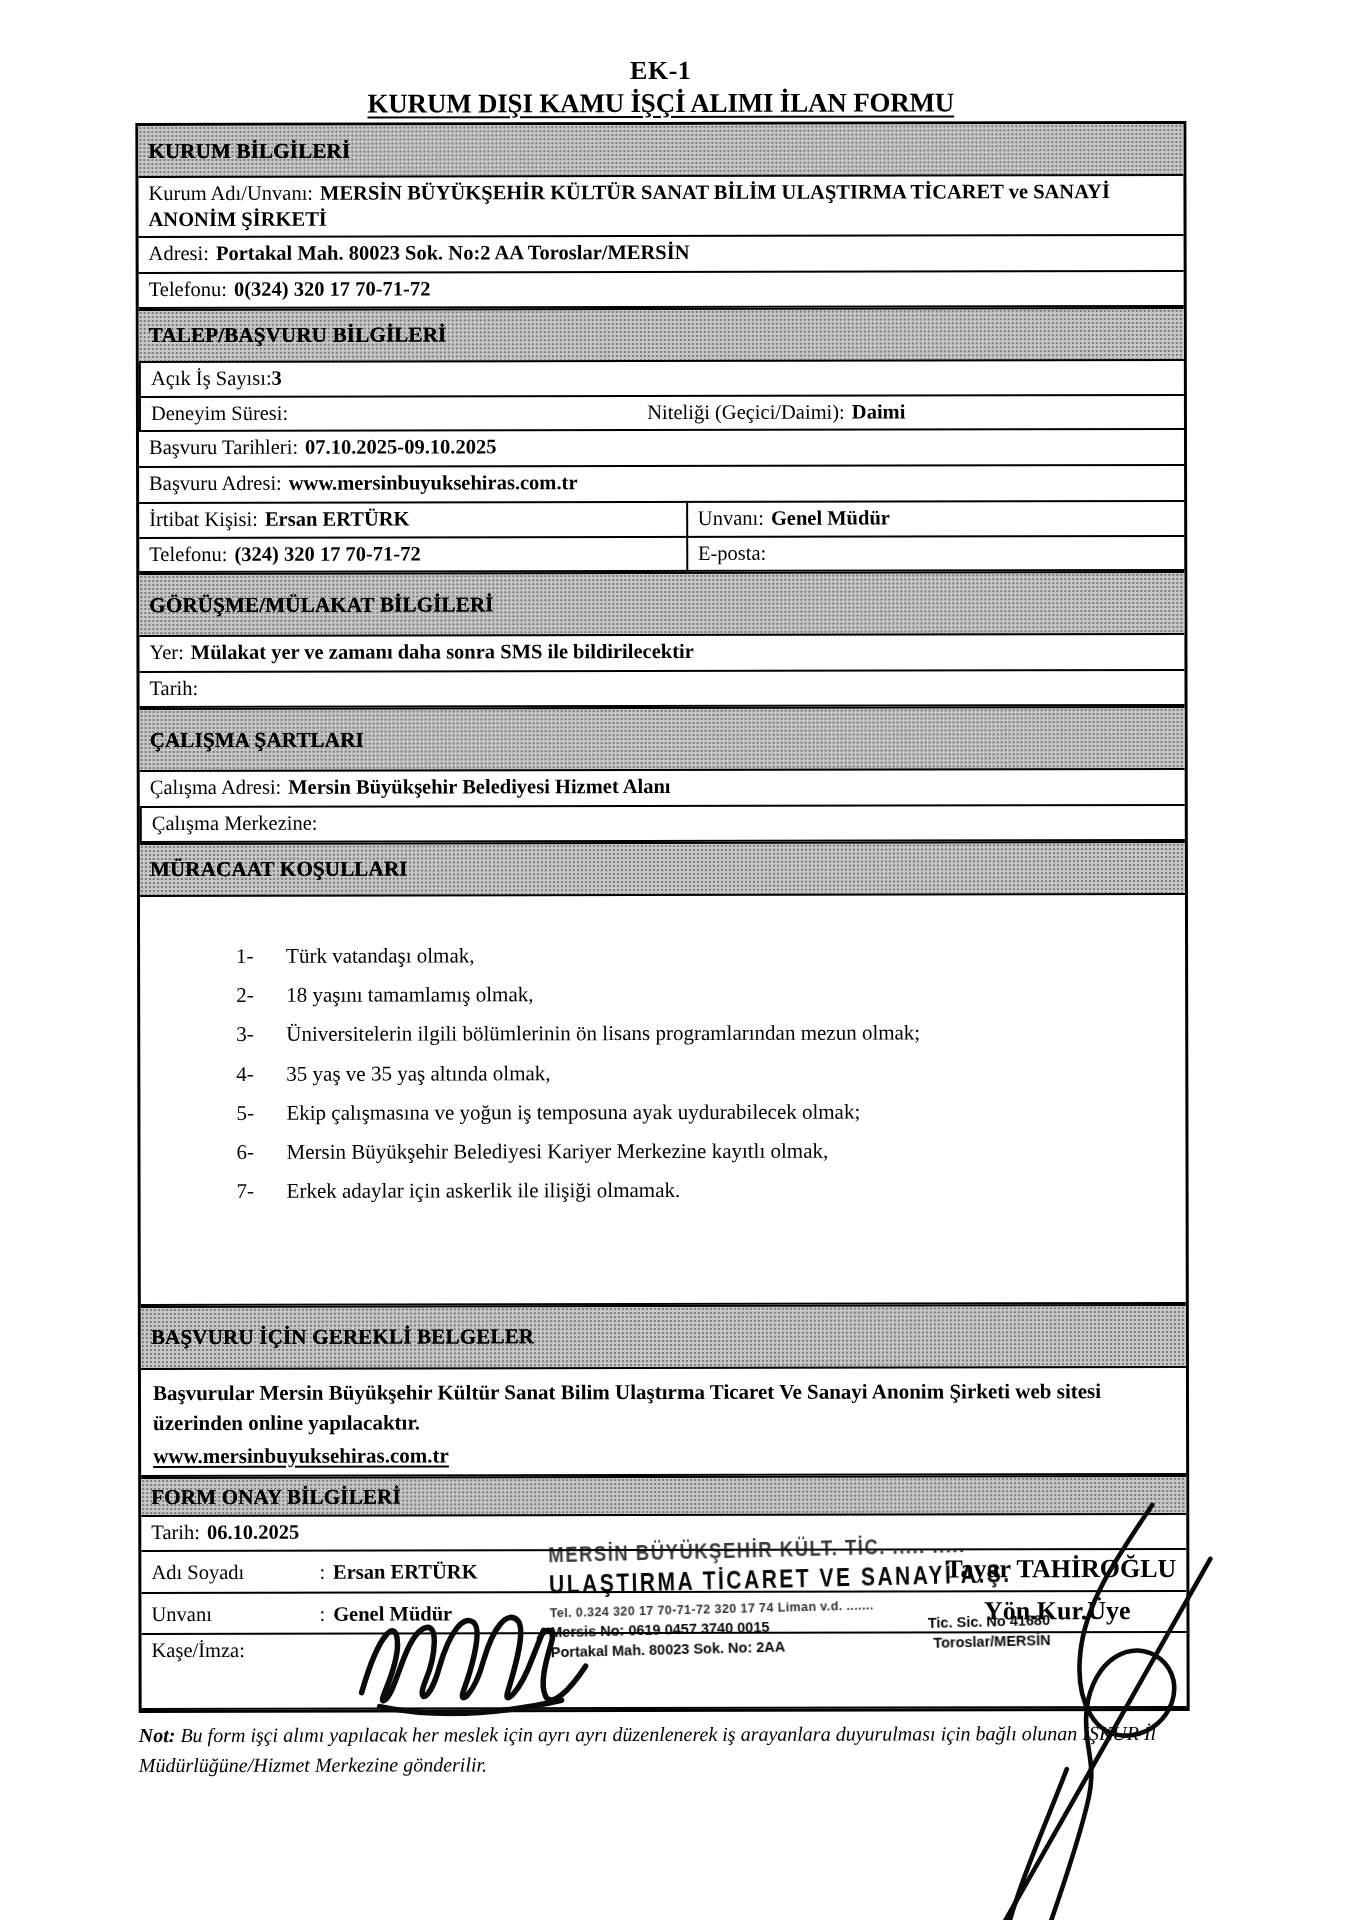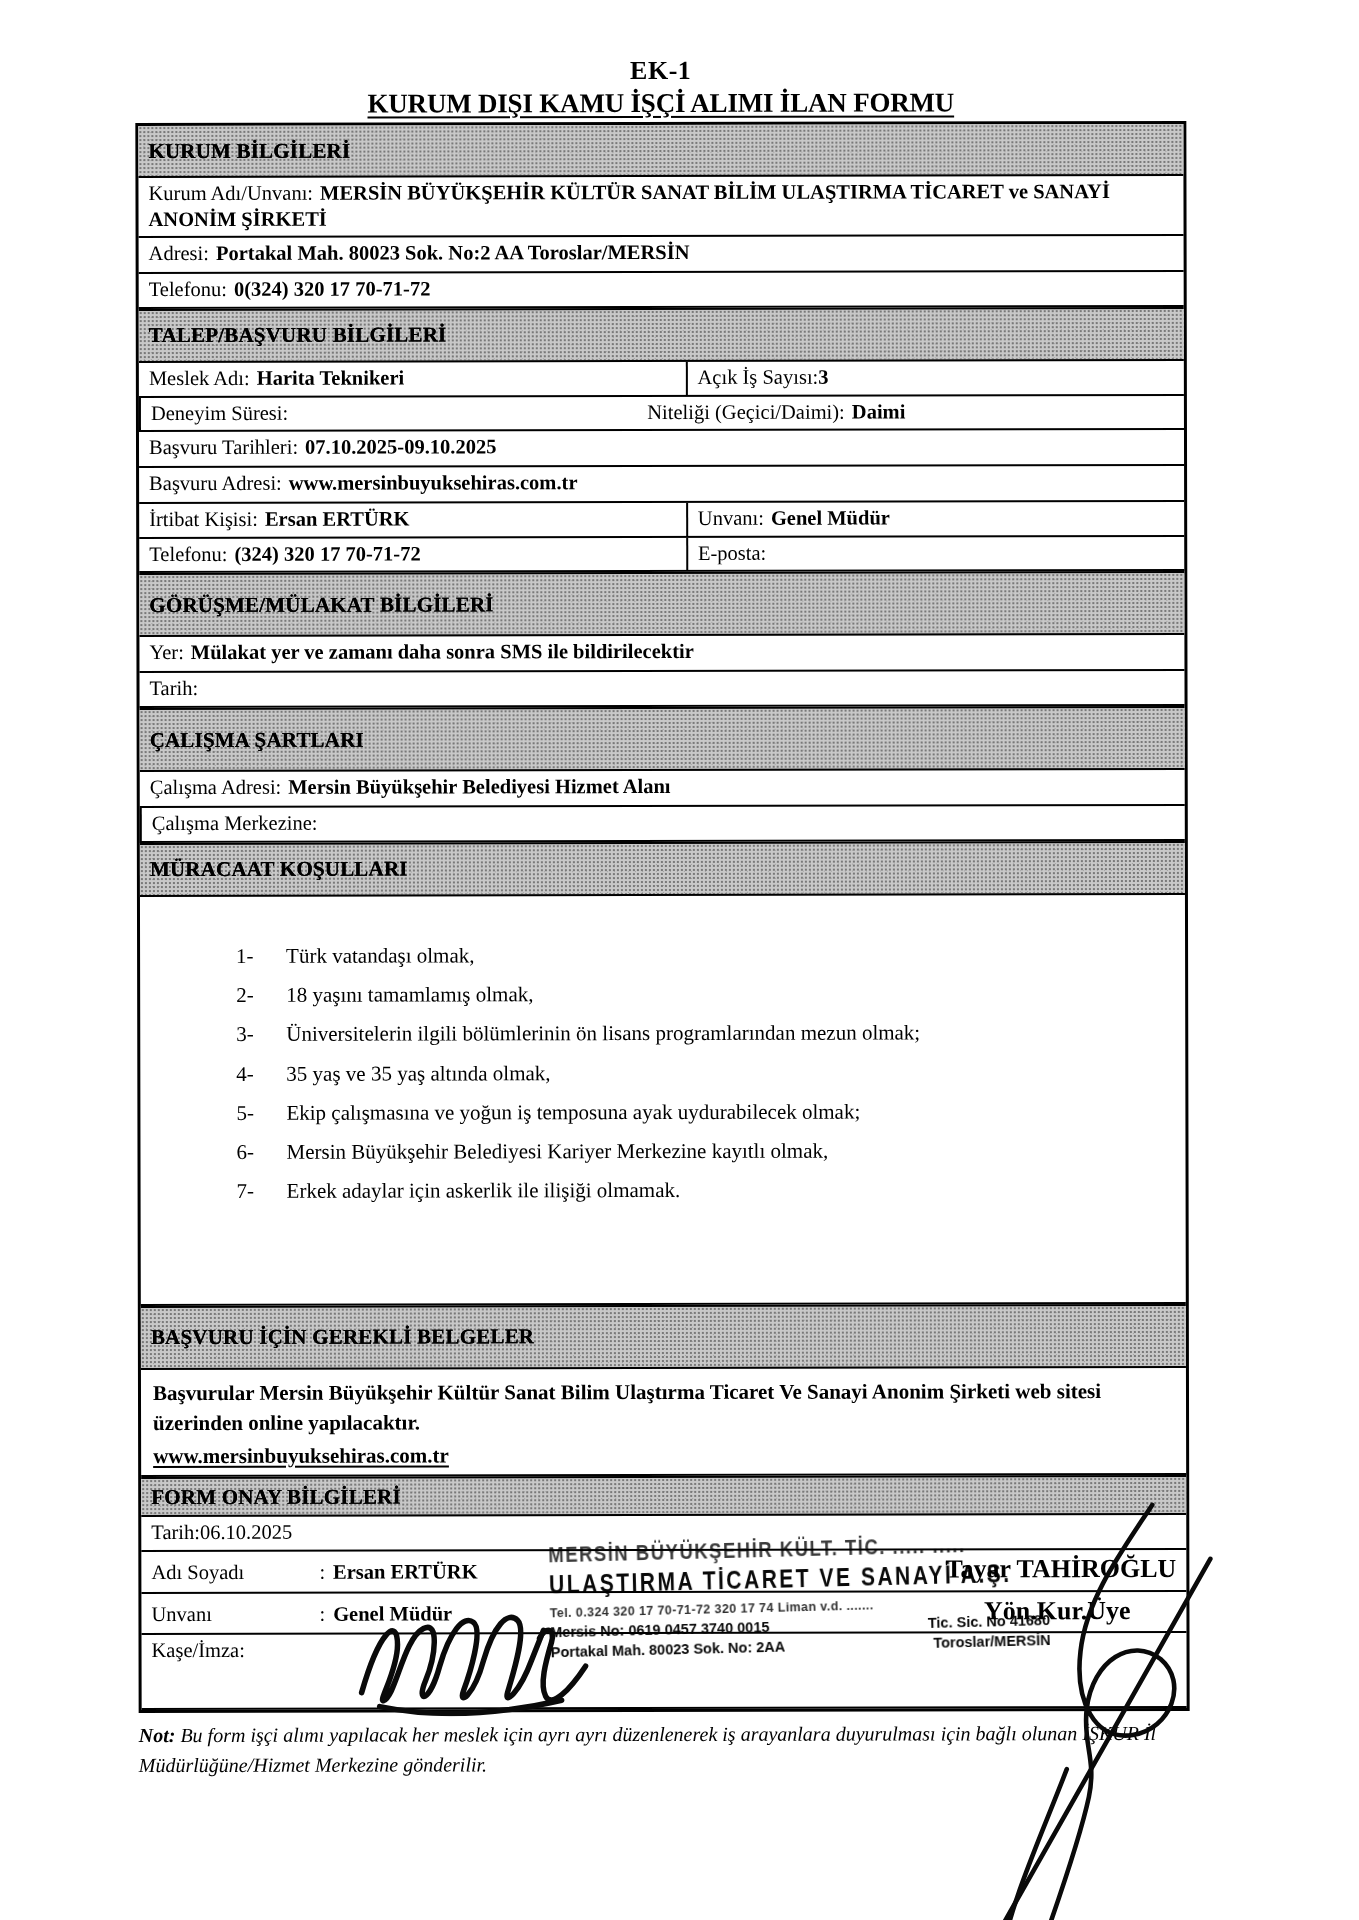--- a/index.html
+++ b/index.html
@@ -121,24 +121,20 @@
     <div class="row cols">
       <div class="cell">
         <span class="label">Telefonu:</span>
         <span class="value">0(324) 320 17 70-71-72</span>
       </div>
     </div>
 
     <div class="band">TALEP/BAŞVURU BİLGİLERİ</div>
 
     <div class="row cols">
-      <div class="cell">
-        <span class="label">Meslek Adı:</span>
-        <span class="value">Harita Teknikeri</span>
-      </div>
       <div class="cell rcell">
         <span class="label">Açık İş Sayısı:</span>
           <span class="value" style="margin-left:0">3</span>
       </div>
     </div>
 
     <div class="row cols">
       <div class="cell rcell">
         <span class="label">Deneyim Süresi:</span>
         <span class="value"></span>
@@ -247,21 +243,21 @@
     <div class="docs-text">
       <div>Başvurular Mersin Büyükşehir Kültür Sanat Bilim Ulaştırma Ticaret Ve Sanayi Anonim Şirketi web sitesi üzerinden online yapılacaktır.</div>
       <div class="url">www.mersinbuyuksehiras.com.tr</div>
     </div>
 
     <div class="approval">
       <div class="band short">FORM ONAY BİLGİLERİ</div>
 
       <div class="fo-row">
         <span class="label">Tarih:</span>
-        <span class="value" style="font-weight:normal;">06.10.2025</span>
+        <span class="value" style="font-weight:bold;margin-left:7px">06.10.2025</span>
       </div>
 
       <div class="fo-row">
         <span class="fo-label">Adı Soyadı</span>
         <span class="fo-colon">:</span>
         <span class="fo-value">Ersan ERTÜRK</span>
         <span class="fo-right">Tayar TAHİROĞLU</span>
       </div>
 
       <div class="fo-row">

